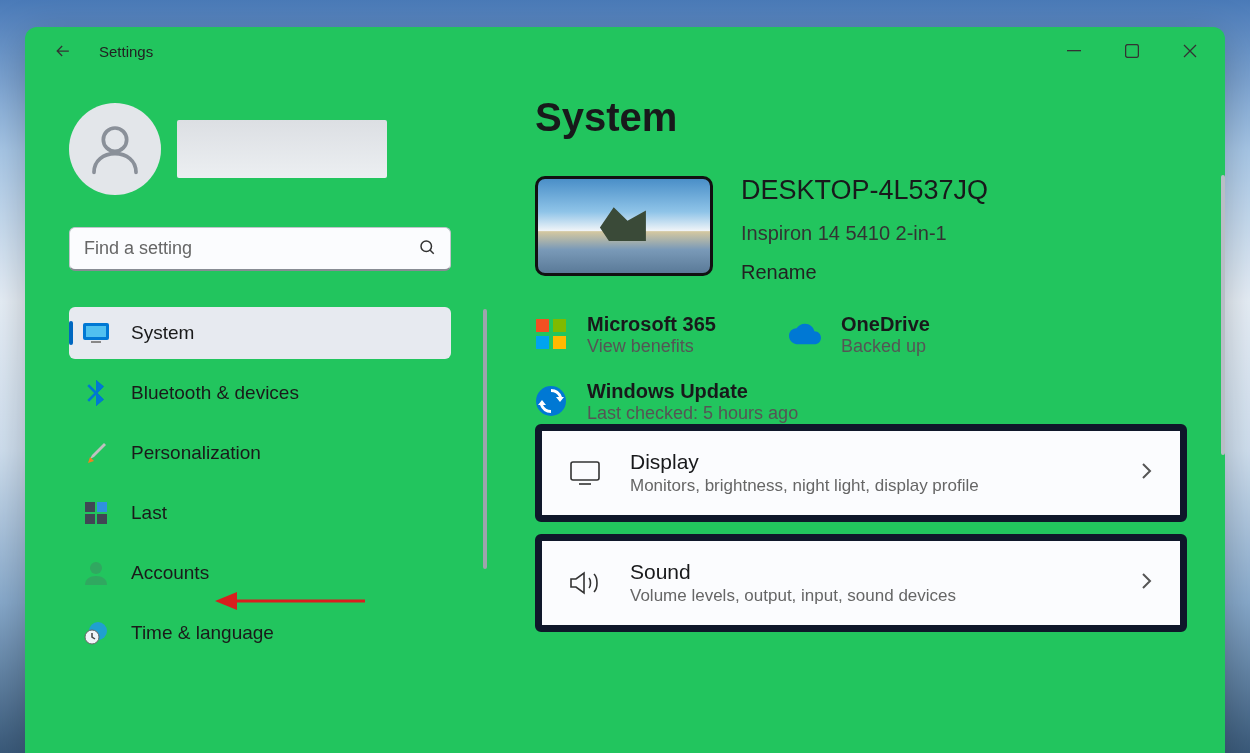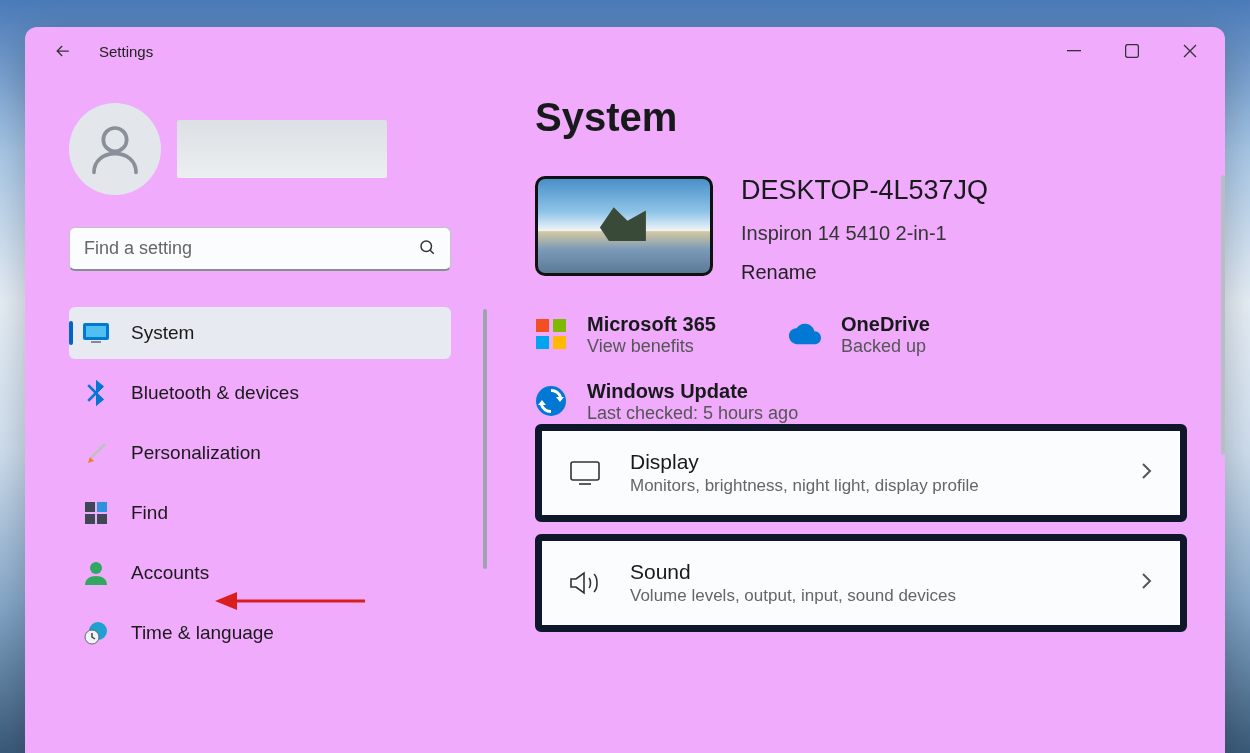--- a/index.html
+++ b/index.html
@@ -7,21 +7,21 @@
   body {
     background: linear-gradient(to bottom, #4a7ab8 0%, #a8c8e8 20%, #e8f0f8 40%, #d0e0f0 60%, #88aacc 80%, #3a5a7a 100%);
     display: flex;
     align-items: flex-start;
     justify-content: center;
     padding-top: 27px;
   }
   .window {
     width: 1200px;
     height: 726px;
-    background: #f0abfc;
+    background: #22c55e;
     border-radius: 12px 12px 0 0;
     box-shadow: 0 10px 40px rgba(0,0,0,0.25);
     display: flex;
     flex-direction: column;
     overflow: hidden;
     position: relative;
   }
   .titlebar {
     height: 48px;
     display: flex;
@@ -321,21 +321,21 @@
         </div>
         <div class="nav-item">
           <span class="nav-icon">
             <svg width="22" height="22" viewBox="0 0 22 22">
                 <rect x="0" y="0" width="10" height="10" fill="#404754"></rect>
                 <rect x="12" y="0" width="10" height="10" fill="#3090e0"></rect>
                 <rect x="0" y="12" width="10" height="10" fill="#404754"></rect>
                 <rect x="12" y="12" width="10" height="10" fill="#404754"></rect>
               </svg>
           </span>
-          <span>Find</span>
+          <span>Last</span>
         </div>
         <div class="nav-item">
           <span class="nav-icon">
             <svg width="22" height="24" viewBox="0 0 22 24" fill="#30a860">
                 <circle cx="11" cy="7" r="6"></circle>
                 <path d="M0 24c0-6 5-9 11-9s11 3 11 9H0z"></path>
               </svg>
           </span>
           <span>Accounts</span>
         </div>

